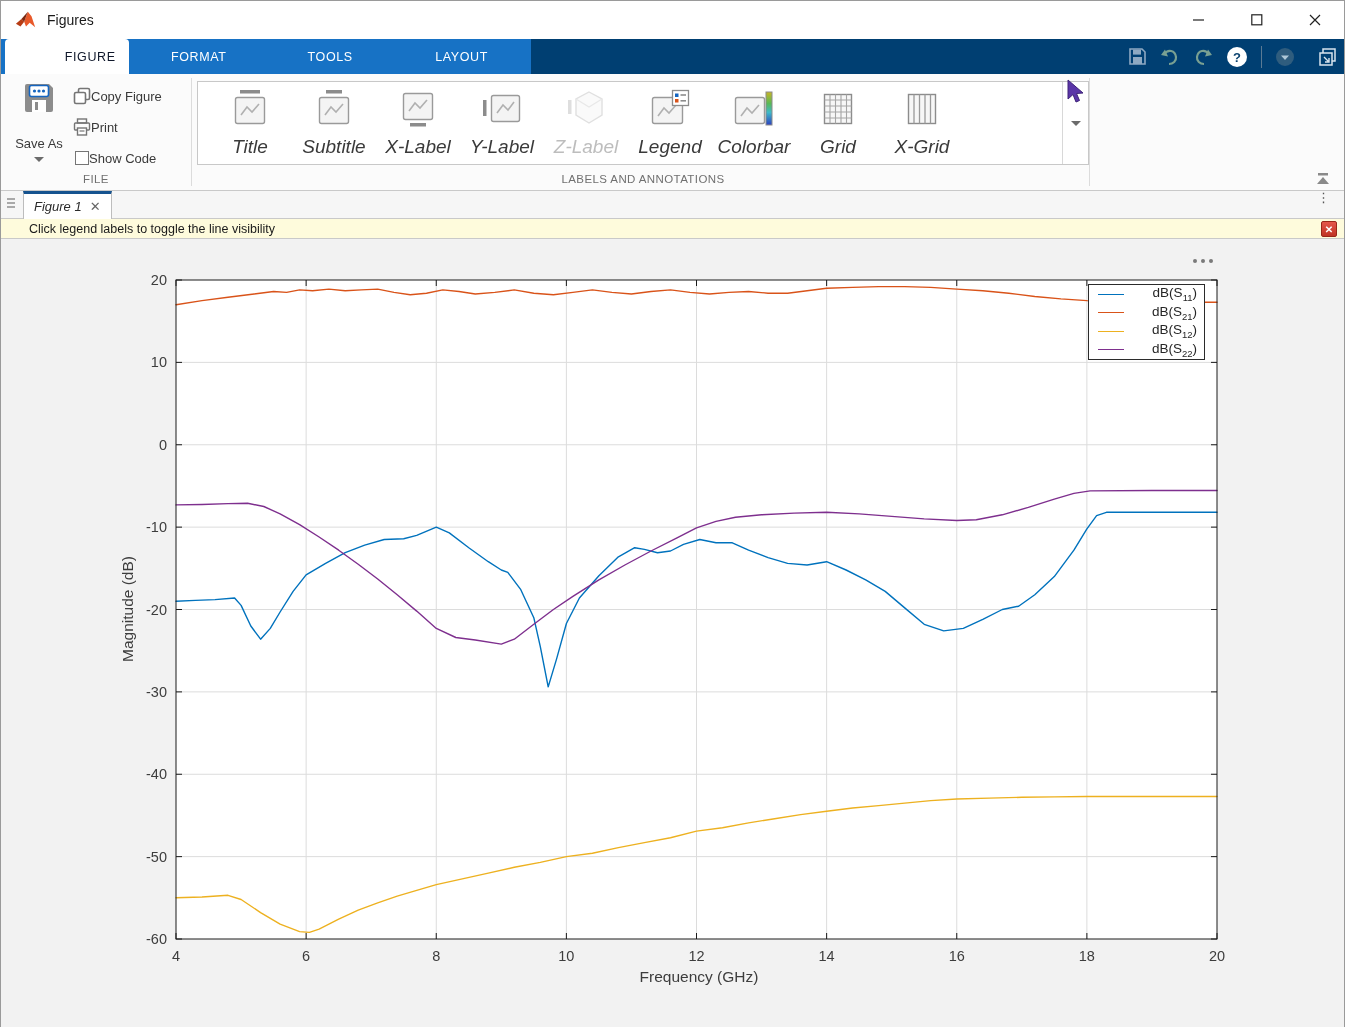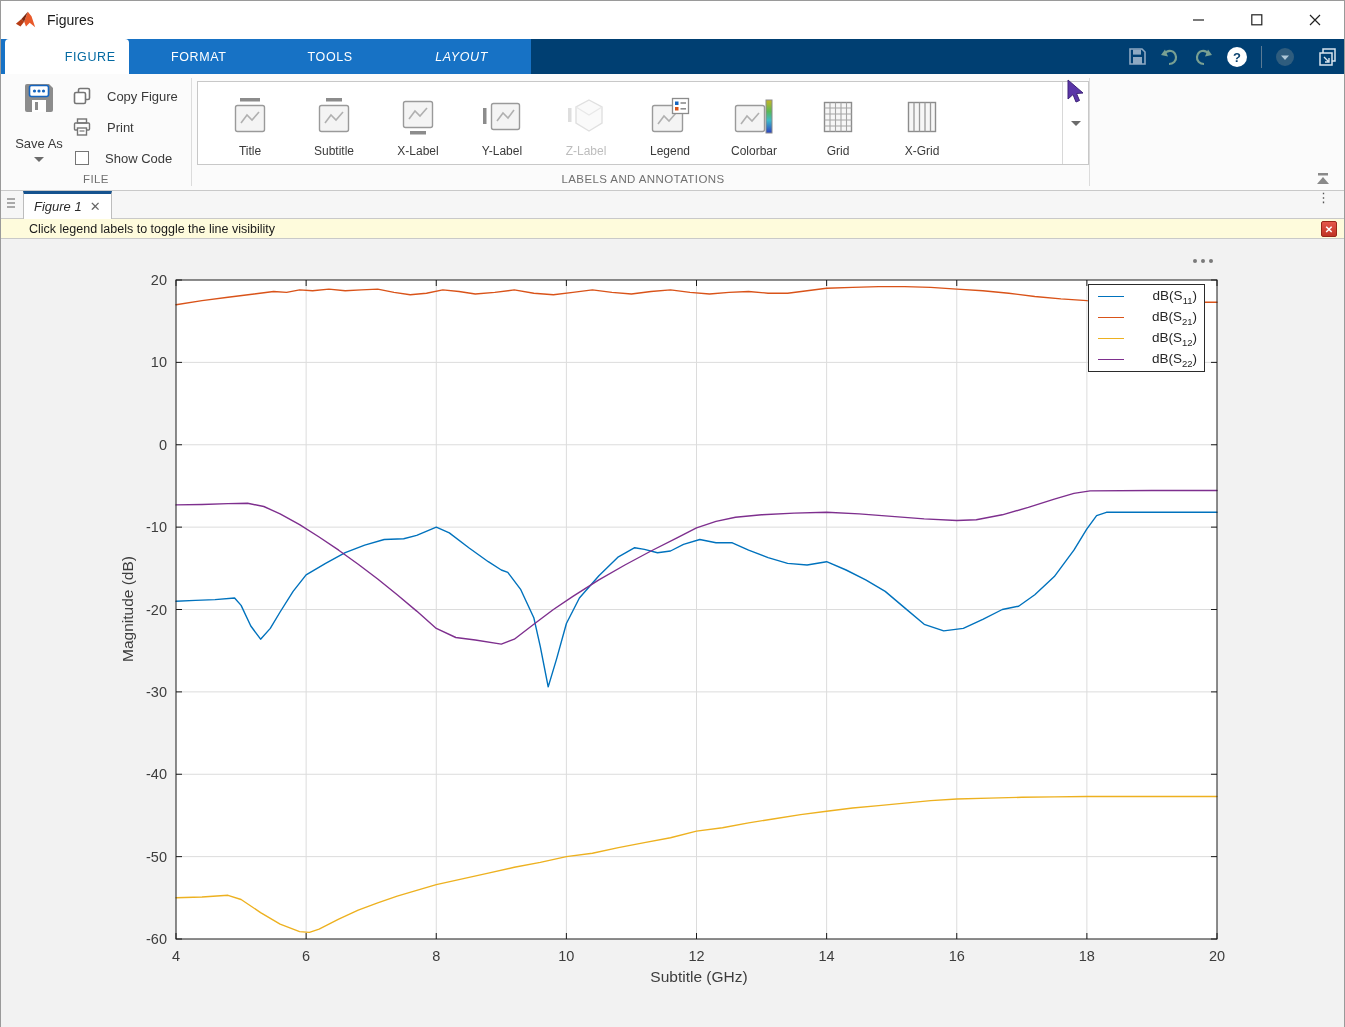--- a/index.html
+++ b/index.html
@@ -11,41 +11,41 @@
   .titlebar { position:absolute; left:0; top:0; width:100%; height:38px; background:#ffffff; display:flex; align-items:center; }
   .titlebar .logo { margin-left:14px; width:22px; height:22px; }
   .titlebar .title { margin-left:10px; font-size:14px; color:#1a1a1a; }
   .wincontrols { position:absolute; right:0; top:0; height:38px; display:flex; }
   .winbtn { width:58px; height:38px; display:flex; align-items:center; justify-content:center; color:#222; }
 
   
   .tabstrip { position:absolute; left:0; top:38px; width:100%; height:35px; background:#003F72; display:flex; }
   .tabs-left { width:530px; height:100%; background:#1772C5; display:flex; }
   .rtab { height:100%; display:flex; align-items:center; justify-content:center; color:#fff; font-size:12.5px; letter-spacing:.6px; cursor:default; }
-  .rtab.t0 { width:125px; } .rtab.t1 { width:140px; } .rtab.t2 { width:125px; } .rtab.t3 { width:140px;font-style:italic; }
-  .rtab.active { background:#ffffff; color:#0369a1; border-radius:4px 4px 0 0; margin-left:4px;padding-left:46px; }
+  .rtab.t0 { width:125px; } .rtab.t1 { width:140px; } .rtab.t2 { width:125px; } .rtab.t3 { width:140px; }
+  .rtab.active { background:#ffffff; color:#0f172a; border-radius:4px 4px 0 0; margin-left:4px;padding-left:46px; }
   .qat { position:absolute; right:6px; top:38px; height:35px; display:flex; align-items:center; gap:13px; }
   .qat .sep { width:1px; height:22px; background:#5b7a94; }
 
   
   .ribbon { position:absolute; left:0; top:73px; width:100%; height:117px; background:#FBFBFB; border-bottom:1px solid #C9C9C9; }
   .vdiv { position:absolute; top:4px; bottom:4px; width:1px; background:#DCDCDC; }
   .section-label { position:absolute; bottom:5px; font-size:11.5px; color:#707070; letter-spacing:.4px; text-align:center; }
 
   .saveas { position:absolute; left:10px; top:6px; width:56px; height:86px; display:flex; flex-direction:column; align-items:center; }
   .saveas .lbl { font-size:13px; color:#3a3a3a; margin-top:20px; }
   .caret { width:0; height:0; border-left:5px solid transparent; border-right:5px solid transparent; border-top:5px solid #6b6b6b; margin-top:6px; }
   .filecol { position:absolute; left:72px; top:9px; }
-  .filerow { display:flex; align-items:center; gap:16px; height:26px; margin-bottom:5px; }
+  .filerow { display:flex; align-items:center; gap:0; height:26px; margin-bottom:5px; }
   .filerow .lbl { font-size:13px; color:#3a3a3a; white-space:nowrap; }
   .checkbox { width:14px; height:14px; border:1.5px solid #757575; background:#fff; }
 
   .gallery { position:absolute; left:196px; top:7px; width:892px; height:84px; background:#fff; border:1px solid #C8C8C8; display:flex; align-items:center; padding-left:10px; }
   .gitem { width:84px; height:78px; display:flex; flex-direction:column; align-items:center; justify-content:flex-end; padding-bottom:4px; }
-  .gitem .glabel { font-size:12px; color:#3a3a3a; margin-top:4px; }
+  .gitem .glabel { font-size:19px; color:#3a3a3a; margin-top:4px;font-style:italic; }
   .gitem.disabled .glabel { color:#BDBDBD; }
   .overflow-strip { position:absolute; right:0; top:0; bottom:0; width:26px; border-left:1px solid #D8D8D8; display:flex; align-items:center; justify-content:center; }
   .collapse-btn { position:absolute; right:12px; bottom:4px; width:18px; height:14px; }
 
   
   .doctabbar { position:absolute; left:0; top:190px; width:100%; height:28px; background:#F6F6F6; border-bottom:1px solid #C9C9C9; }
   .grip { position:absolute; left:6px; top:7px; display:flex; flex-direction:column; gap:2px; }
   .grip i { width:8px; height:2px; background:#A9A9A9; display:block; }
   .doctab { position:absolute; left:22px; top:0; height:28px; background:#fff; border-left:1px solid #BDBDBD; border-right:1px solid #BDBDBD; border-top:3px solid #16538F; display:flex; align-items:center; padding:0 10px; gap:8px; }
   .doctab .lbl { font-size:13px; color:#2b2b2b;font-style:italic; }
@@ -60,21 +60,21 @@
   
   .figarea { position:absolute; left:0; top:238px; width:100%; height:789px; background:#F2F2F2; }
   #plot-svg { position:absolute; left:0; top:0; }
   .ticklabel { font-family:"Liberation Sans",sans-serif; font-size:14.5px; fill:#3d3d3d; }
   .axlabel { position:absolute; font-size:15.5px; color:#3d3d3d; white-space:nowrap; }
   .ylab { left:127px; top:370px; transform:translate(-50%,-50%) rotate(-90deg); }
   .xlab { left:698px; top:738px; transform:translate(-50%,-50%); }
   .axtoolbar { position:absolute; left:1192px; top:20px; display:flex; gap:4px; }
   .axtoolbar i { width:4px; height:4px; border-radius:50%; background:#7a7a7a; display:block; }
 
-  .legend { position:absolute; left:1087px; top:45px; width:117px; height:88px; background:#fff; border:1px solid #2b2b2b; display:flex; flex-direction:column; justify-content:center; }
+  .legend { position:absolute; left:1087px; top:45px; width:117px; height:76px; background:#fff; border:1px solid #2b2b2b; display:flex; flex-direction:column; justify-content:center; }
   .legend-row { display:flex; align-items:center; height:21px; }
   .legend-line { width:26px; height:0; border-top:1.6px solid; margin-left:9px; }
   .legend-label { margin-left:auto; padding-right:7px; font-size:13.5px; color:#262626; }
   .legend-label sub { font-size:9.5px; }
 
   .cursor { position:absolute; left:1066px; top:78px; }
 </style>
 </head>
 <body>
 
@@ -376,21 +376,21 @@
         <line x1="1216" y1="205.75" x2="1210" y2="205.75" stroke="#1a1a1a" stroke-width="1"></line>
         <text x="166" y="210.75" text-anchor="end" class="ticklabel">0</text>
         <line x1="175" y1="123.375" x2="181" y2="123.375" stroke="#1a1a1a" stroke-width="1"></line>
         <line x1="1216" y1="123.375" x2="1210" y2="123.375" stroke="#1a1a1a" stroke-width="1"></line>
         <text x="166" y="128.375" text-anchor="end" class="ticklabel">10</text>
         <line x1="175" y1="41" x2="181" y2="41" stroke="#1a1a1a" stroke-width="1"></line>
         <line x1="1216" y1="41" x2="1210" y2="41" stroke="#1a1a1a" stroke-width="1"></line>
         <text x="166" y="46" text-anchor="end" class="ticklabel">20</text>
       </svg>
     <div class="axlabel ylab">Magnitude (dB)</div>
-    <div class="axlabel xlab">Subtitle (GHz)</div>
+    <div class="axlabel xlab">Frequency (GHz)</div>
     <div class="axtoolbar">
         <i></i>
         <i></i>
         <i></i>
       </div>
     <div class="legend" id="legend-box">
         <div class="legend-row">
           <span class="legend-line" style="border-top-color: rgb(0, 114, 189);"></span>
           <span class="legend-label"><span>dB(S</span><sub>11</sub><span>)</span></span>
         </div>

